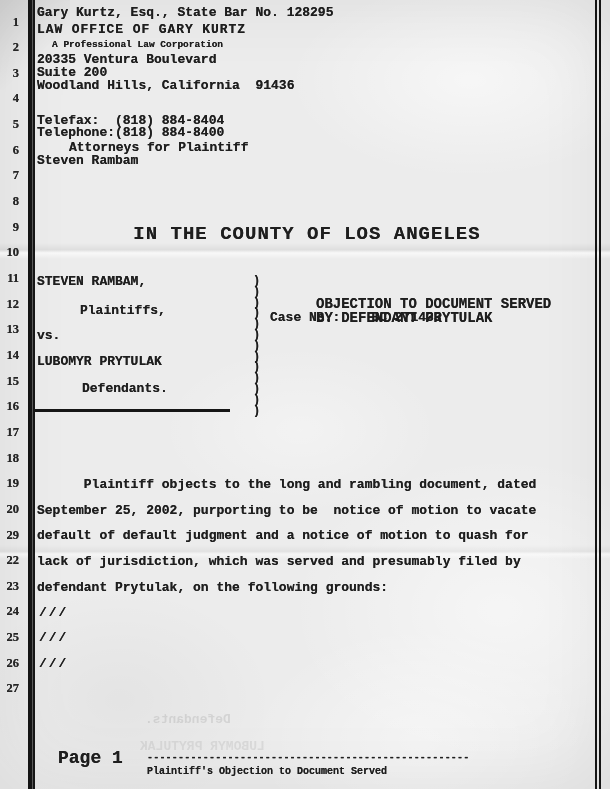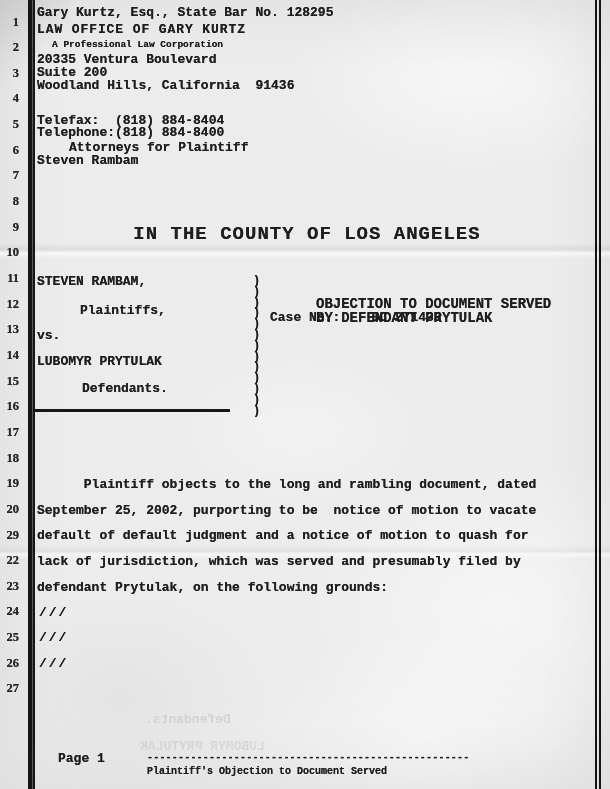--- a/index.html
+++ b/index.html
@@ -51,21 +51,21 @@
   .c-underline{position:absolute;left:33px;top:409px;width:197px;height:3px;background:#161616;}
   .c-parens{left:253px;top:276px;font-size:12px;line-height:10.8px;}
   .c-case{left:270px;top:275px;margin-top:36px;}
   .c-title{left:272px;top:298px;font-size:14px;line-height:13.5px;margin-left:44px;}
   
   .body-par{left:37px;top:472px;line-height:25.65px;}
   .sl1{left:39px;top:606px;letter-spacing:2px;}
   .sl2{left:39px;top:631px;letter-spacing:2px;}
   .sl3{left:39px;top:657px;letter-spacing:2px;}
   
-  .f-page{left:58px;top:752px;font-size:13px;}
+  .f-page{left:58px;top:752px;font-size:18px;}
   .f-dash{left:147px;top:751px;font-size:10px;line-height:13px;letter-spacing:0.2px;}
   .f-title{left:147px;top:766px;font-size:10px;line-height:11px;}
   
   .crease1{position:absolute;left:0;top:243px;width:610px;height:16px;pointer-events:none;
      background:linear-gradient(to bottom,transparent 0,rgba(0,0,0,0.06) 42%,rgba(255,255,255,0.65) 62%,transparent 100%);}
   .crease2{position:absolute;left:0;top:545px;width:610px;height:14px;pointer-events:none;
      background:linear-gradient(to bottom,transparent 0,rgba(0,0,0,0.045) 45%,rgba(255,255,255,0.5) 65%,transparent 100%);}
   .corner-fold{position:absolute;left:0;top:0;width:70px;height:90px;pointer-events:none;
      background:linear-gradient(135deg,rgba(0,0,0,0.10),transparent 60%);}
   .ghost{position:absolute;transform:scaleX(-1);color:rgba(40,40,40,0.11);

